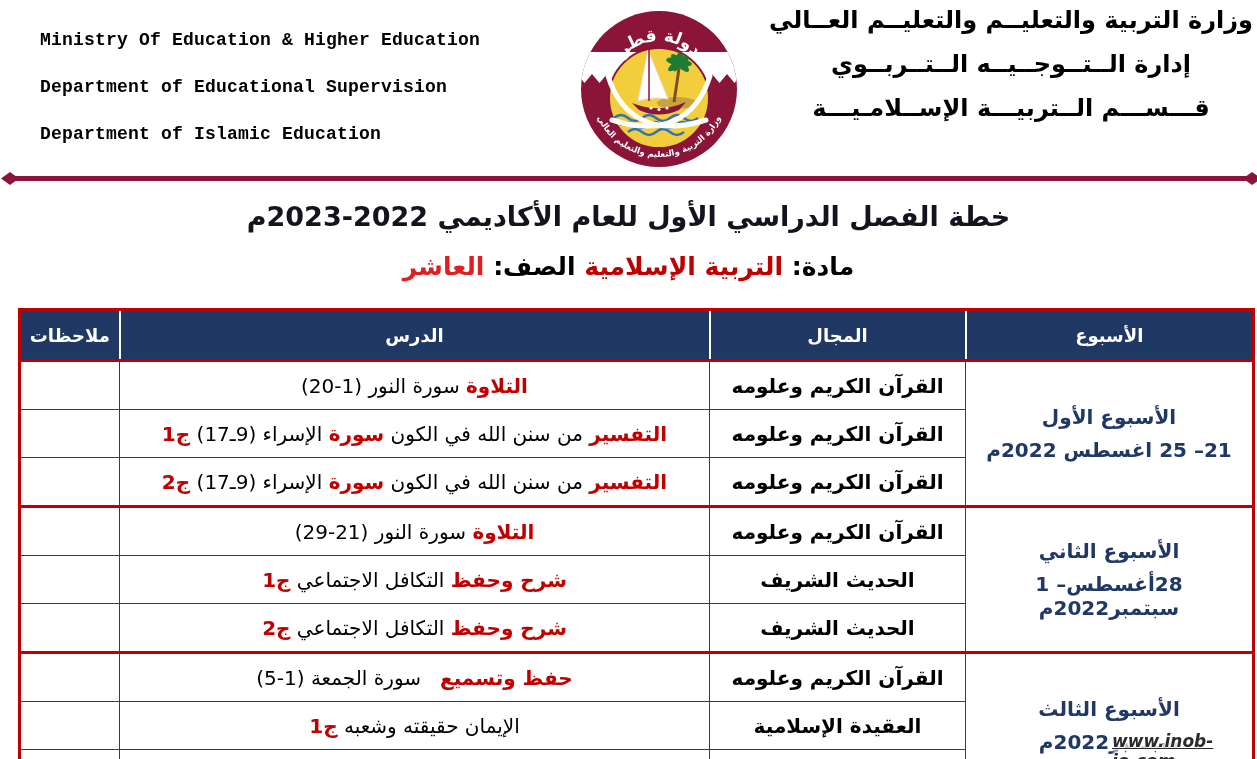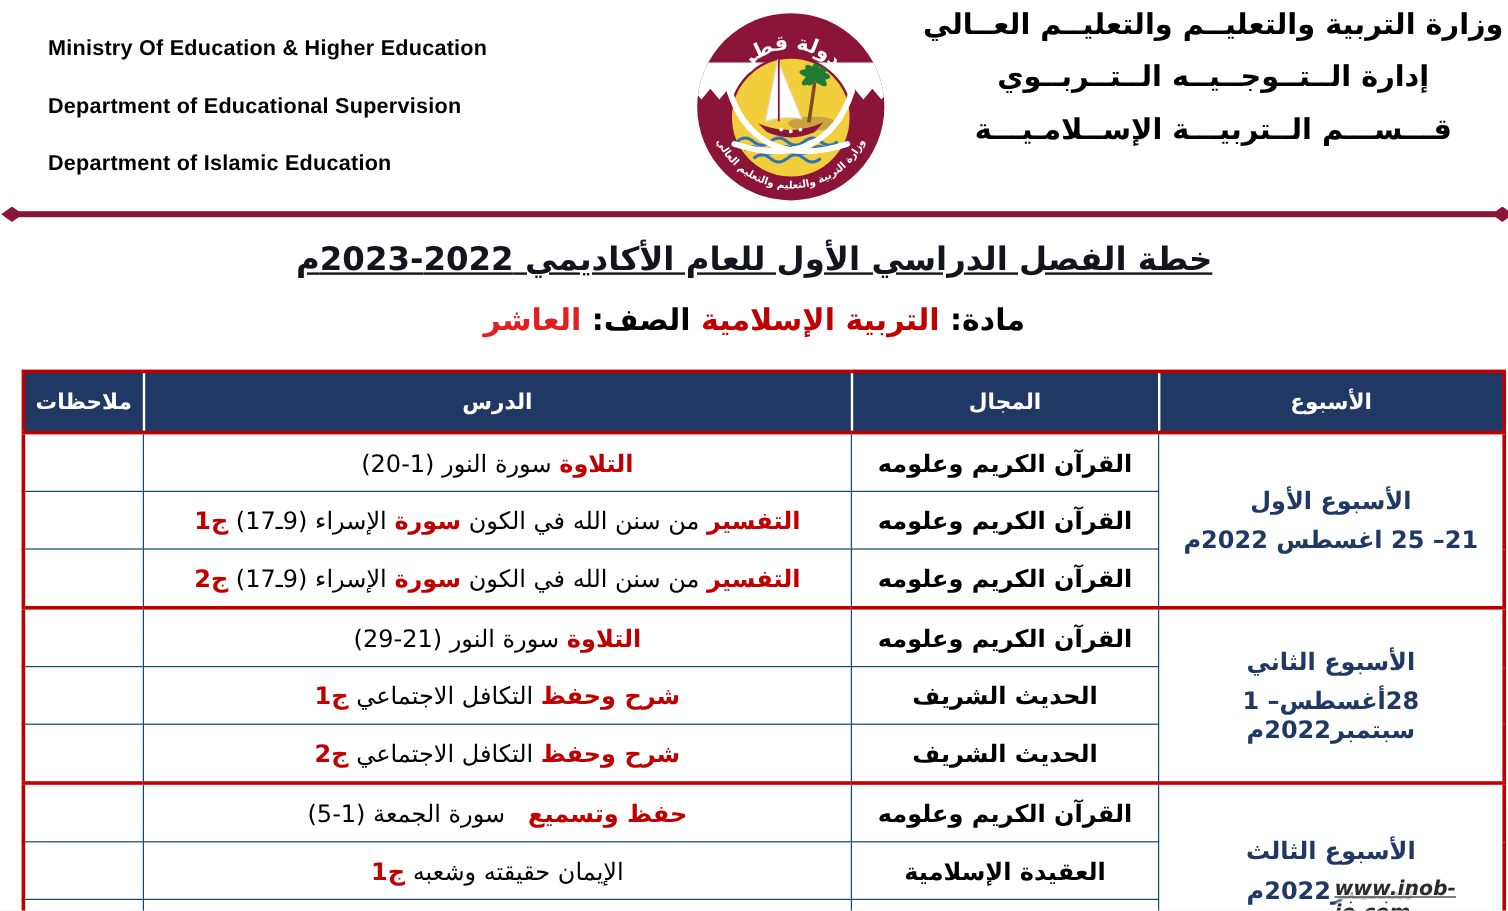--- a/index.html
+++ b/index.html
@@ -2,39 +2,39 @@
 <html lang="ar"><head>
 <meta charset="utf-8">
 <style>
   html,body{margin:0;padding:0;}
   body{background:#e8e8e8;}
   #page{position:relative;width:1257px;height:759px;background:#ffffff;overflow:hidden;
         font-family:"DejaVu Sans",sans-serif;}
 
   
   .en-header{position:absolute;left:40px;top:30px;width:470px;
-             font-family:Liberation Sans, sans-serif;color:#000;}
+             font-family:Liberation Mono, monospace;color:#000;}
   .en-header .en-line{font-size:18px;font-weight:bold;margin-bottom:27px;letter-spacing:0.2px;}
 
   .ar-header{position:absolute;left:768px;top:6px;width:486px;text-align:center;
              color:#000;font-weight:bold;font-size:24px;direction:rtl;}
   .ar-header .ar-line{margin-bottom:16px;white-space:nowrap;}
 
   .logo-wrap{position:absolute;left:578px;top:8px;width:162px;height:162px;}
 
   
   .rule{position:absolute;left:10px;top:176px;width:1247px;height:5px;background:#8A1538;}
   .diamond{position:absolute;width:18px;height:13px;background:#8A1538;
            clip-path:polygon(50% 0,100% 50%,50% 100%,0 50%);}
   .diamond.left{left:1px;top:172px;}
   .diamond.right{left:1243px;top:172px;}
 
   
   .doc-title{position:absolute;left:0;top:201px;width:1257px;text-align:center;direction:rtl;
-             font-size:27px;font-weight:bold;color:#14141e;text-decoration:underline;}
+             font-size:27px;font-weight:bold;color:#14141e;}
   .subject-line{position:absolute;left:0;top:252px;width:1257px;text-align:center;direction:rtl;
              font-size:25px;font-weight:bold;color:#000;}
   .subject-line .red-dark{color:#C00000;}
   .subject-line .red-bright{color:#E02020;}
 
   
   table.plan{position:absolute;left:18px;top:308px;width:1234px;border-collapse:collapse;
              table-layout:fixed;direction:rtl;border:3px solid #C00000;background:#fff;}
   table.plan th{background:#1F3864;color:#fff;font-size:18px;font-weight:bold;height:46px;
              border-left:2px solid #fff;border-right:2px solid #fff;

